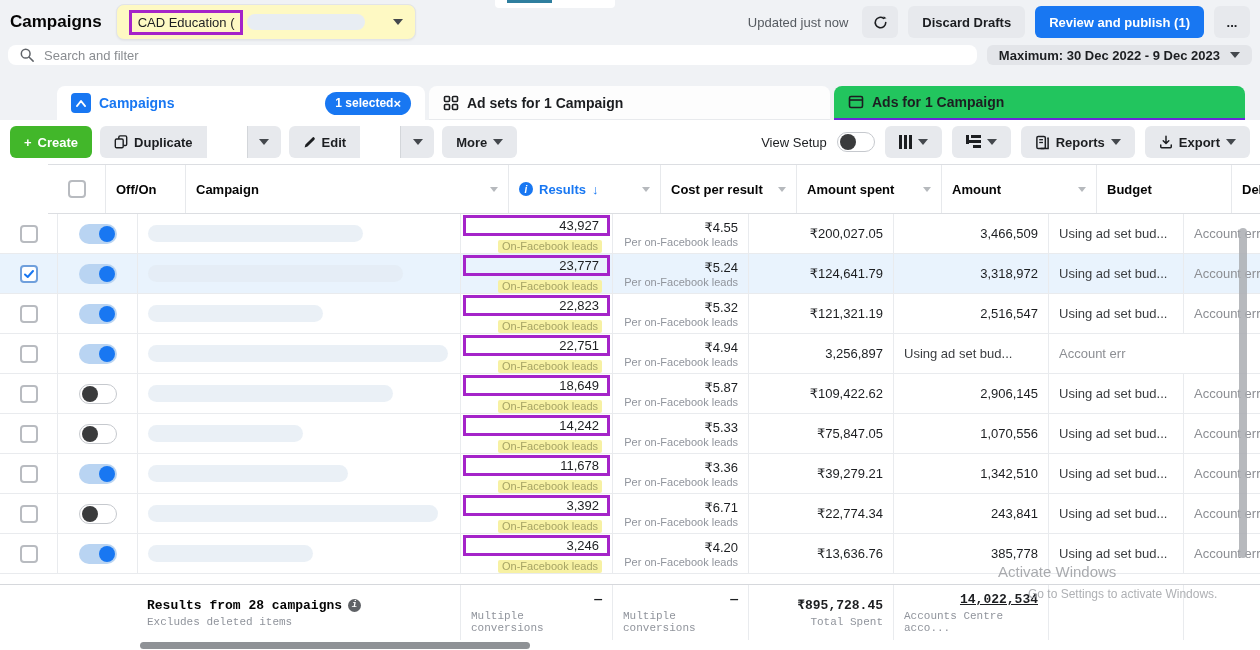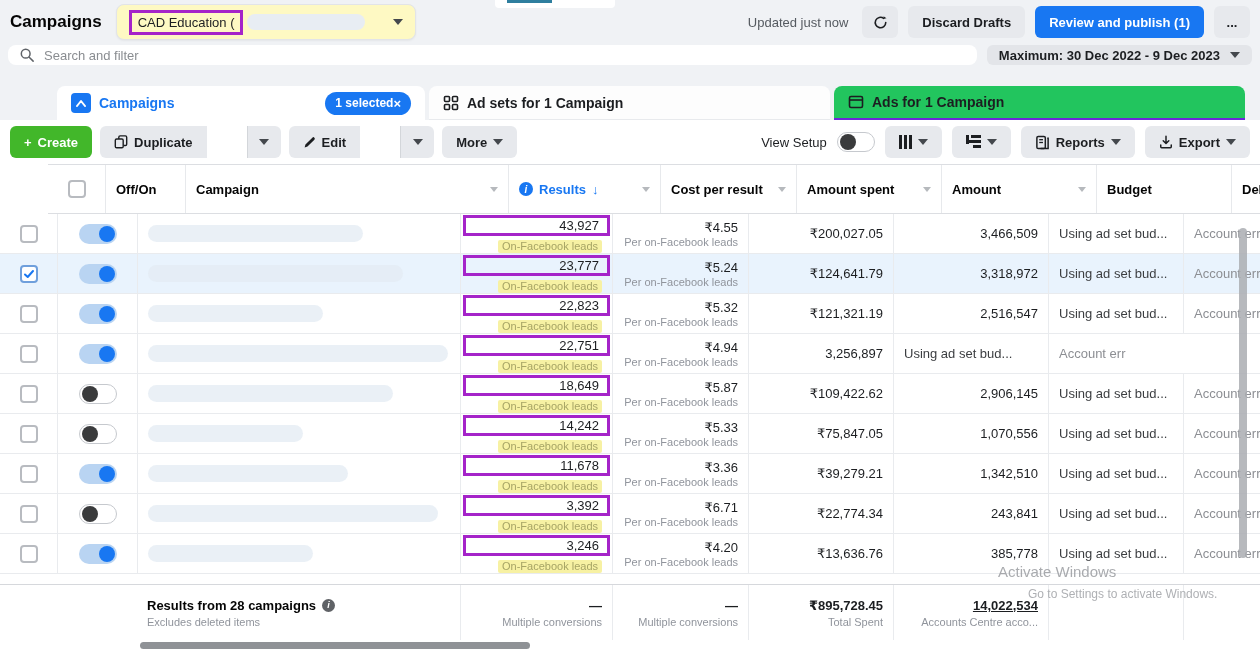--- a/index.html
+++ b/index.html
@@ -90,21 +90,21 @@
   .yellow { display:inline-block; background:#f7f1a3; color:#a7a465; font-size:11px; padding:0 4px; line-height:13px; border-radius:2px; }
   .c-num { flex-direction:column; align-items:flex-end; justify-content:center; gap:1px; }
   .num { font-size:13px; color:#1c1e21; }
   .sub { font-size:11px; color:#90949c; }
   .c-text span { font-size:13px; color:#3c3e41; white-space:nowrap; }
   .c-del span { color:#8c8e93; }
 
   
   .sliver { height:10px; background:#fff; }
   .tfoot { border-top:1px solid #d6d8dc; height:56px; background:#fff; }
-  .fcell { display:flex; flex-direction:column; justify-content:center; padding:0 10px; min-width:0; }
+  .fcell { display:flex; flex-direction:column; justify-content:center; padding:0 10px; min-width:0;font-family:Liberation Mono, monospace; }
   .fcell.bl { border-left:1px solid #e9ebee; }
   .f-title { font-size:13px; font-weight:bold; color:#050505; display:flex; align-items:center; gap:6px; }
   .f-sub { font-size:11px; color:#90949c; margin-top:3px; }
   .f-right { align-items:flex-end; }
   .f-num { font-size:13px; font-weight:bold; color:#1c1e21; }
   .f-num.u { text-decoration:underline; }
   .dark-info { width:13px; height:13px; border-radius:50%; background:#5f6266; color:#fff; font-size:9px; font-weight:bold; font-style:italic; display:inline-flex; align-items:center; justify-content:center; }
 
   
   .hscroll { position:absolute; left:140px; bottom:1px; width:390px; height:7px; border-radius:4px; background:#8f9296; }

